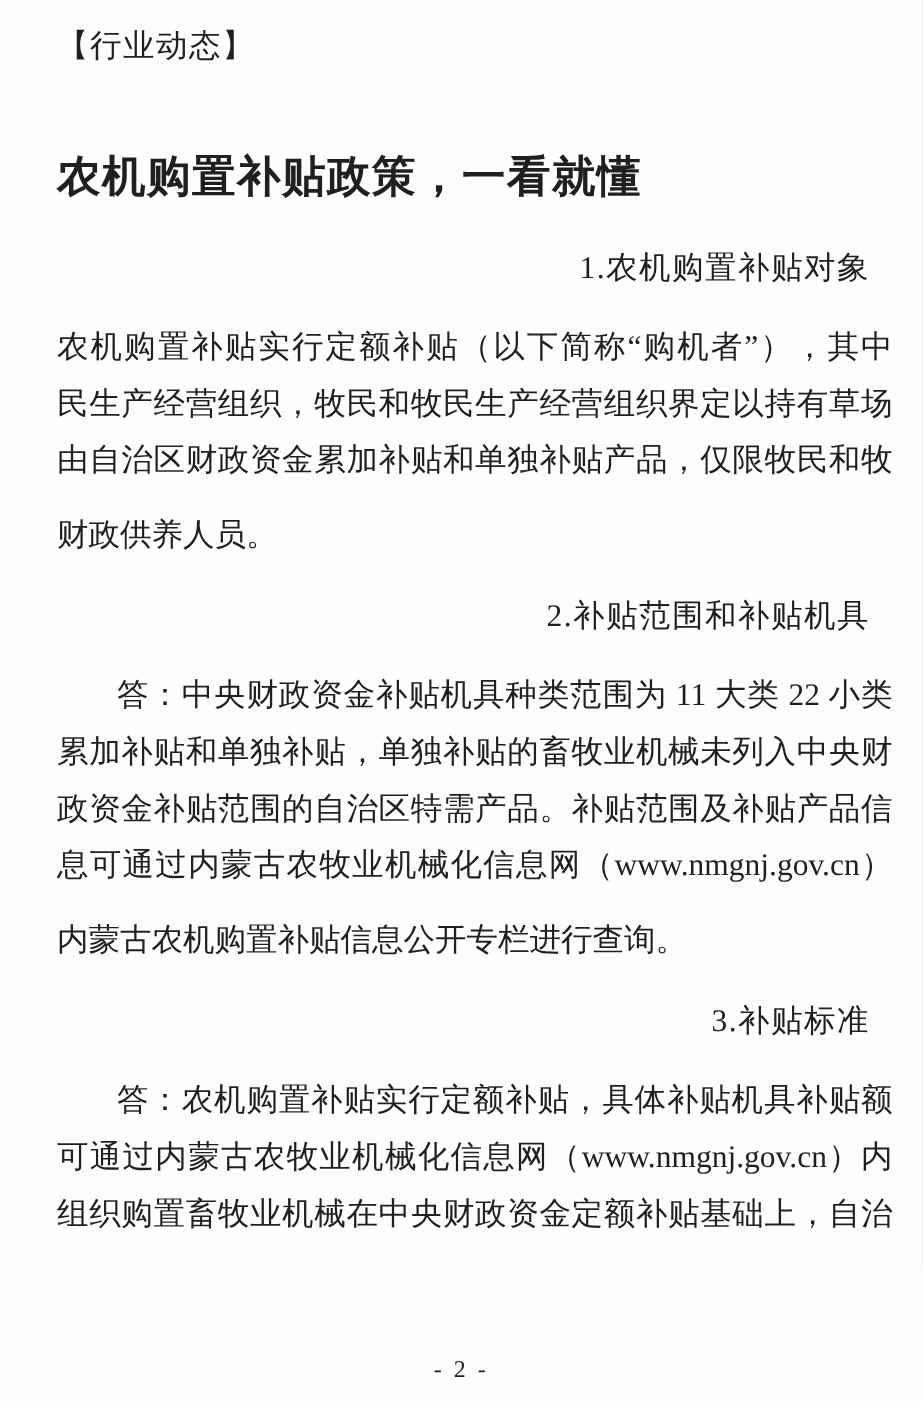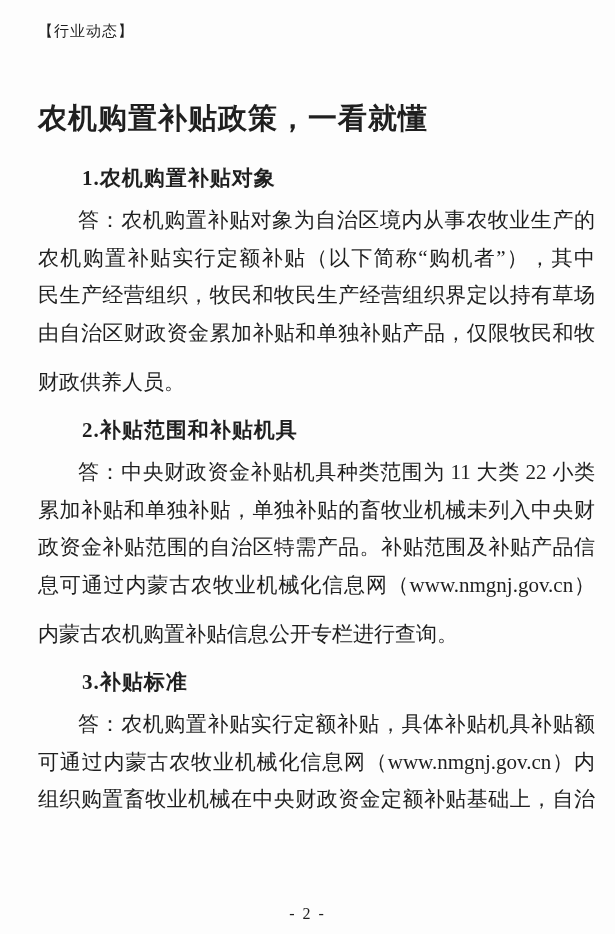--- a/index.html
+++ b/index.html
@@ -10,41 +10,42 @@
     box-sizing: border-box;
     margin: 0 auto;
     background: #fdfdfd;
     padding: 18px 20px 0 38px;
     font-family: "Liberation Serif", "DejaVu Serif", serif;
     color: #1f1f1f;
     overflow: hidden;
   }
   .category {
     font-family: "Liberation Sans", "DejaVu Sans", sans-serif;
-    font-size: 15px;
+    font-size: 21px;
     line-height: 26px;
     letter-spacing: 1px;
     font-weight: 500;
   }
   .title {
     margin: 56px 0 21px 0;
     font-size: 29px;
     font-weight: 700;
     line-height: 37px;
     letter-spacing: 1px;
   }
   section { margin: 0; }
   section + section { margin-top: 8px; }
   .heading {
-    margin: 4px;
+    margin: 15px;
     padding-left: 40px;
     font-size: 21px;
-    font-weight: 700;
+    font-weight: 400;
     line-height: 40px;
     letter-spacing: 1px;
+    text-align: right;
   }
   .para { margin: 0; }
   .line {
     font-size: 21px;
     line-height: 37.6px;
     text-align: justify;
     text-align-last: justify;
   }
   .line.first { text-indent: 40px; }
   .line.last { text-align-last: left; margin-top: 12px; }
@@ -63,21 +64,20 @@
 
 <div class="page">
 
   <div class="category">【行业动态】</div>
 
   <h1 class="title">农机购置补贴政策，一看就懂</h1>
 
   <section>
     <h2 class="heading">1.农机购置补贴对象</h2>
     <div class="para">
-      <div class="line first">答：农机购置补贴对象为自治区境内从事农牧业生产的</div>
       <div class="line">农机购置补贴实行定额补贴（以下简称“购机者”），其中</div>
       <div class="line">民生产经营组织，牧民和牧民生产经营组织界定以持有草场</div>
       <div class="line">由自治区财政资金累加补贴和单独补贴产品，仅限牧民和牧</div>
       <div class="line last">财政供养人员。</div>
     </div>
   </section>
 
   <section>
     <h2 class="heading">2.补贴范围和补贴机具</h2>
     <div class="para">

